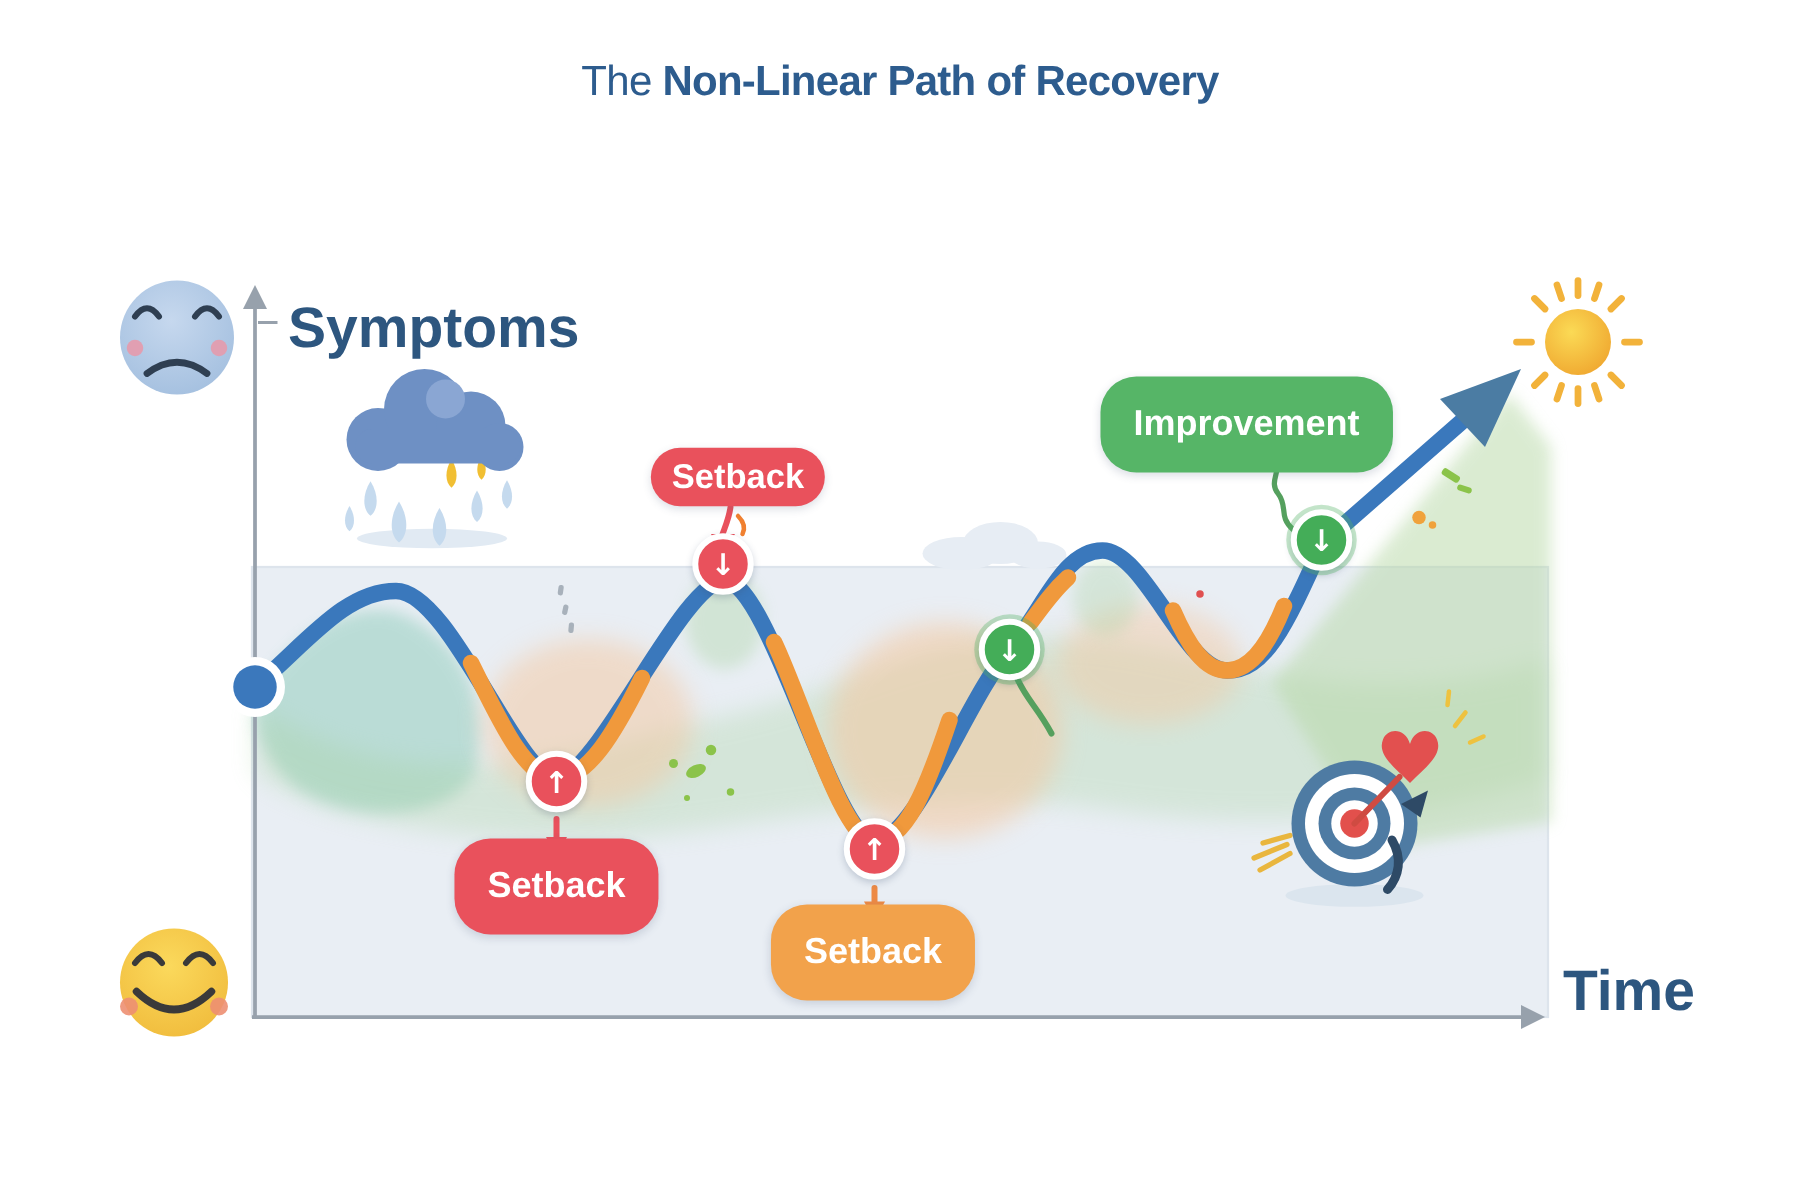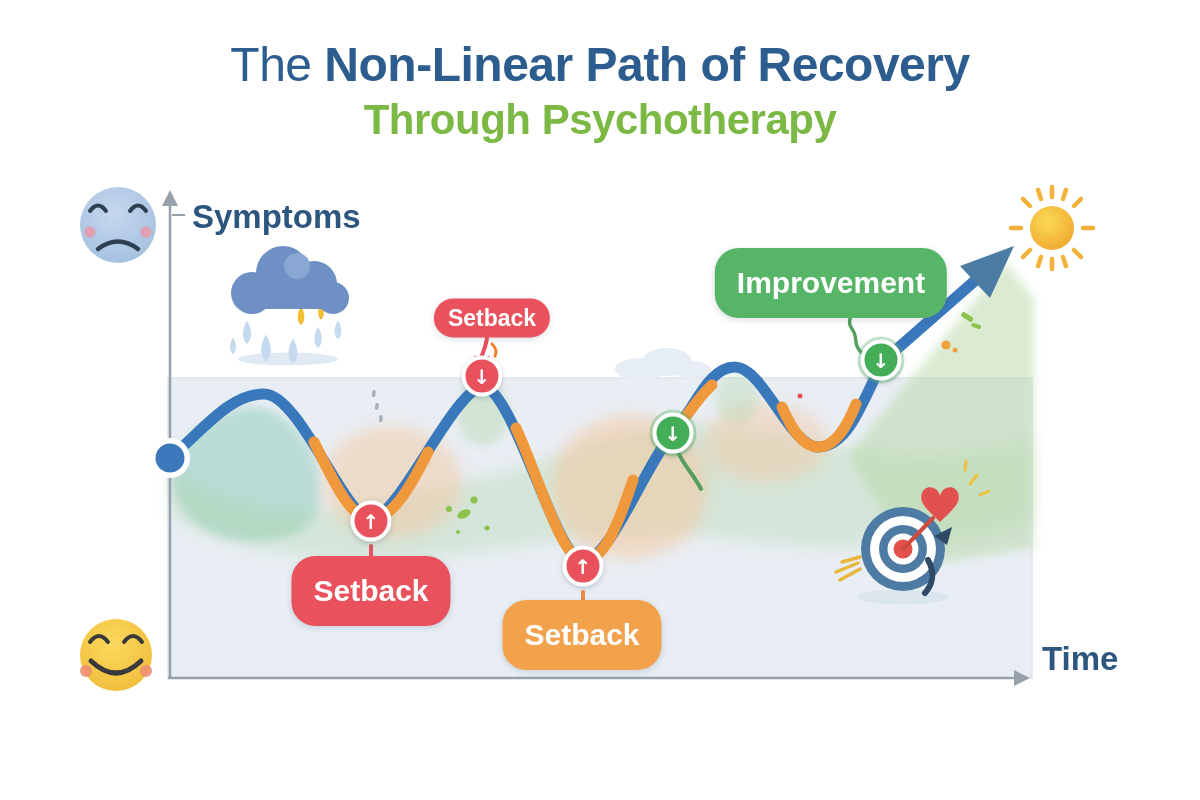--- a/index.html
+++ b/index.html
@@ -1,26 +1,26 @@
 <!DOCTYPE html>
 <html><head>
 <meta charset="utf-8">
 <style>
   html,body{margin:0;padding:0;background:#fff;}
   #stage{position:relative;width:1200px;height:800px;overflow:hidden;background:#fff;
          font-family:"Liberation Sans","DejaVu Sans",sans-serif;}
   #scene{position:absolute;left:0;top:0;}
   .title-wrap{position:absolute;top:38px;left:0;width:1200px;text-align:center;line-height:1.12;}
-  .title-line1{font-size:48px;font-weight:700;color:#2d5c8e;letter-spacing:-0.5px;}
+  .title-line1{font-size:28px;font-weight:700;color:#2d5c8e;letter-spacing:-0.5px;}
   .title-line1 .the{font-weight:400;}
   .title-line2{font-size:42px;font-weight:700;color:#7cb944;letter-spacing:-0.5px;margin-top:4px;}
-  .axis-label{position:absolute;font-weight:700;color:#2d567f;font-size:33px;}
+  .axis-label{position:absolute;font-weight:700;color:#2d567f;font-size:38px;}
   #y-label{left:192px;top:198px;}
   #x-label{left:1042px;top:640px;}
-  .pill{position:absolute;transform:translate(-50%,-50%);color:#fff;font-weight:700;font-size:30px;
+  .pill{position:absolute;transform:translate(-50%,-50%);color:#fff;font-weight:700;font-size:24px;
         padding:18px 22px;border-radius:24px;white-space:nowrap;box-shadow:0 2px 6px rgba(60,80,110,.18);}
   .pill.red{background:#e9515c;}
   .pill.orange{background:#f2a24b;}
   .pill.green{background:#56b567;}
   .pill.small{font-size:23px;padding:6px 14px;}
   .badge{position:absolute;transform:translate(-50%,-50%);width:33px;height:33px;border-radius:50%;
          border:4px solid #fff;display:flex;align-items:center;justify-content:center;
          color:#fff;font-weight:700;font-size:20px;line-height:1;
          font-family:"DejaVu Sans",sans-serif;box-shadow:0 2px 5px rgba(60,80,110,.25);}
   .badge.red{background:#e9515c;}
@@ -213,21 +213,20 @@
       <polygon points="364,558 378,558 371,571" fill="#e9515c" stroke="none"></polygon>
       <line x1="583" y1="592" x2="583" y2="603" stroke="#ed8a45" stroke-width="4"></line>
       <polygon points="576,601 590,601 583,614" fill="#ed8a45" stroke="none"></polygon>
       <path d="M678,452 C684,466 692,472 701,489" stroke="#55a05e" stroke-width="4"></path>
       <path d="M849,304 C856,314 845,320 852,329 C859,338 852,344 862,353" stroke="#55a05e" stroke-width="3.5"></path>
     </g>
   </svg>
 
   <div class="title-wrap">
     <div class="title-line1"><span class="the">The </span><span>Non-Linear Path of Recovery</span></div>
-    <div class="title-line2">Through Psychotherapy</div>
   </div>
 
   <div id="y-label" class="axis-label">Symptoms</div>
   <div id="x-label" class="axis-label">Time</div>
 
   <div class="pill red small" style="left:492px;top:318px;">Setback</div>
   <div class="pill red" style="left:371px;top:591px;">Setback</div>
   <div class="pill orange" style="left:582px;top:635px;">Setback</div>
   <div class="pill green" style="left:831px;top:283px;">Improvement</div>
 

